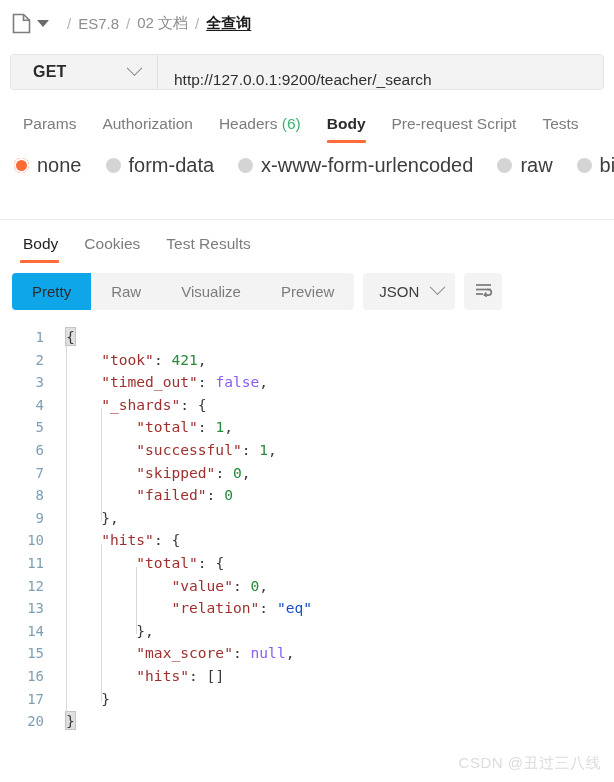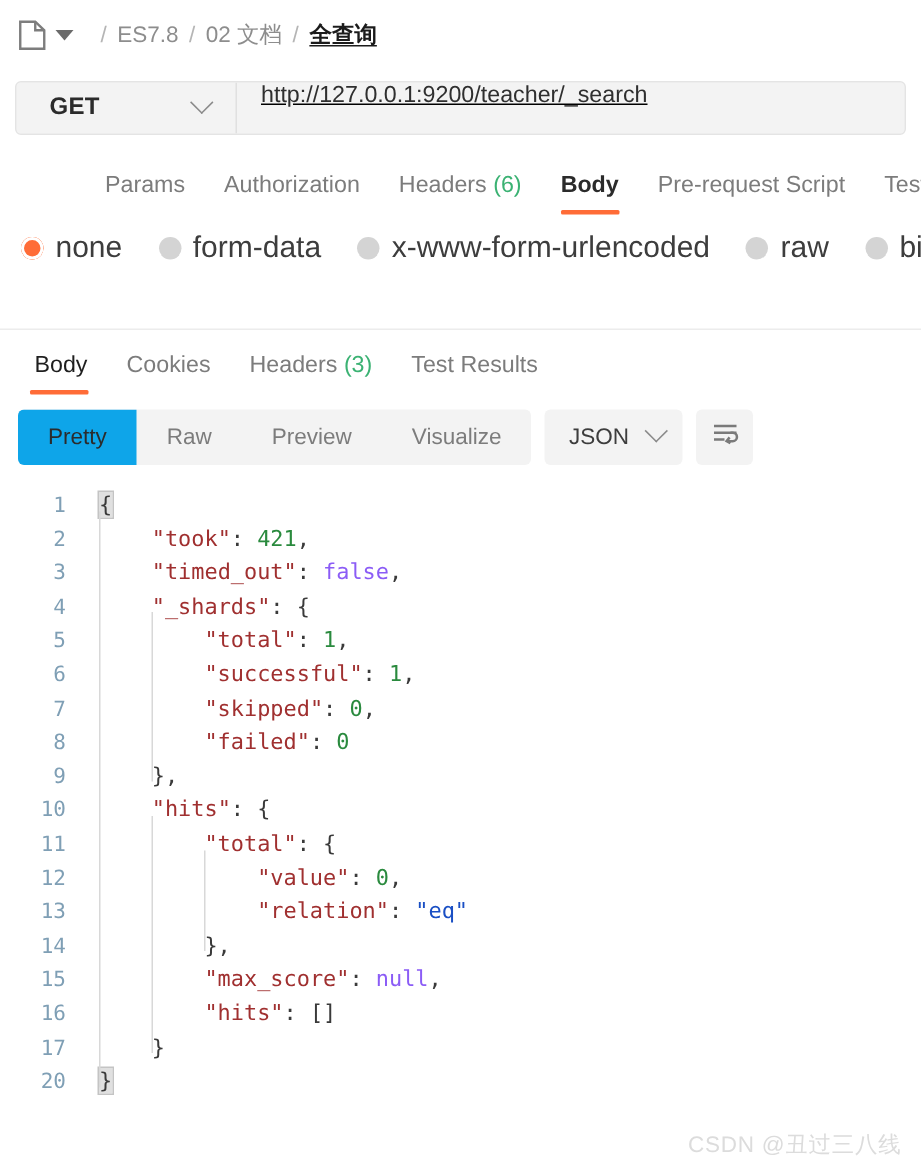--- a/index.html
+++ b/index.html
@@ -90,40 +90,38 @@
   }
   .chev {
     width: 11px; height: 11px;
     border-right: 1.6px solid #8a8a8a;
     border-bottom: 1.6px solid #8a8a8a;
     transform: rotate(45deg) translate(-3px,-3px);
   }
   .url-box {
     flex: 1 1 auto;
     display: flex;
-    align-items: flex-start;
+    align-items: flex-end;
     padding-left: 16px;
     background: #f3f3f3;
-    text-decoration: underline;
   }
   .url-text {
     font-size: 15.5px;
     color: #2f2f2f;
     white-space: nowrap;
   }
 
   
   .req-tabs {
     display: flex;
     align-items: flex-end;
     height: 44px;
     padding: 0 17px 0 10px;
     margin-top: 9px;
     gap: 0;
-    margin-left: 47px;
   }
   .req-tab {
     font-size: 15.5px;
     color: #7c7c7c;
     padding: 0 13px 10px 13px;
     position: relative;
     white-space: nowrap;
     cursor: pointer;
   }
   .req-tab.active {
@@ -397,43 +395,39 @@
 
   <div class="spacer-block"></div>
   <div class="divider"></div>
 
   <div class="res-tabs">
     <div class="res-tab active">
       <span>Body</span>
     </div>
     <div class="res-tab">
       <span>Cookies</span>
-    </div>
-    <div class="res-tab">
-      <span>Headers</span>
-      <span class="count-badge">(3)</span>
     </div>
     <div class="res-tab">
       <span>Test Results</span>
     </div>
   </div>
 
   <div class="fmt-bar">
     <div class="seg-group">
       <div class="seg active">
         <span>Pretty</span>
       </div>
       <div class="seg">
         <span>Raw</span>
       </div>
       <div class="seg">
-        <span>Preview</span>
+        <span>Visualize</span>
       </div>
       <div class="seg">
-        <span>Visualize</span>
+        <span>Preview</span>
       </div>
     </div>
 
     <div class="fmt-select">
       <span class="lbl">JSON</span>
       <span class="chev"></span>
     </div>
 
     <div class="icon-btn">
       <span>

